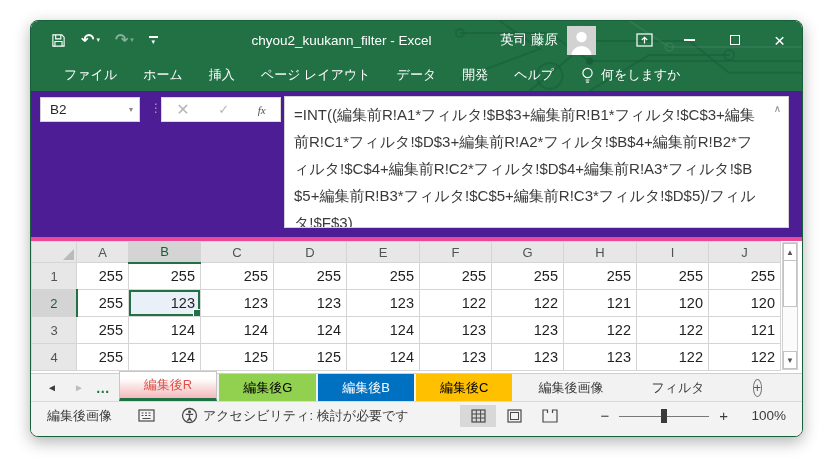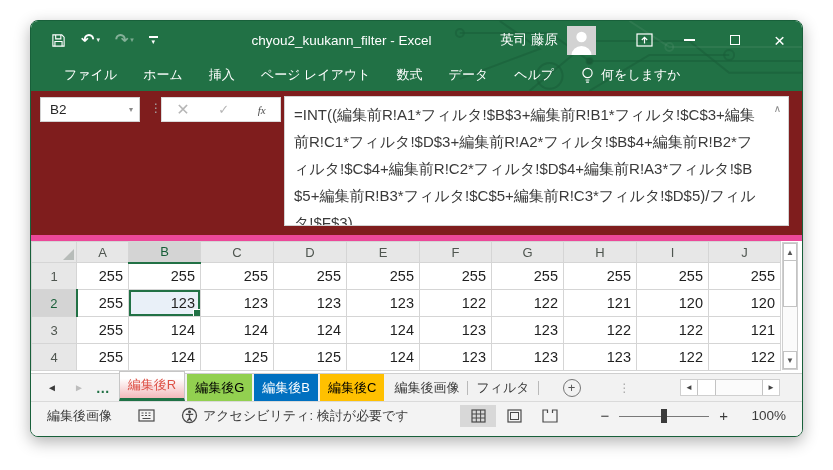--- a/index.html
+++ b/index.html
@@ -32,22 +32,22 @@
   .min-bar { width:11px; height:1.4px; background:#fff; }
   .max-box { width:10px; height:10px; border:1.3px solid #fff; }
   .close-x { font-size:19px; line-height:1; font-weight:300; }
 
   .ribbonrow { position:relative; z-index:1; height:32px; display:flex; align-items:center;
     font-size:13px; padding-left:20px; }
   .rtab { padding:0 13px; height:32px; display:flex; align-items:center; white-space:nowrap; }
   .tellme { display:flex; align-items:center; gap:7px; margin-left:14px; white-space:nowrap; }
 
   
-  .formula-region { flex:0 0 150px; background:#7f1d1d; position:relative;
-    border-bottom:6px solid #ec4899; }
+  .formula-region { flex:0 0 150px; background:#4c1d95; position:relative;
+    border-bottom:4px solid #ec4899; }
   .namebox { position:absolute; left:9px; top:6px; width:100px; height:25px; background:#fff;
     border:1px solid #d2d2d2; display:flex; align-items:center; padding:0 6px 0 9px;
     font-size:13.5px; color:#262626; }
   .namebox .nb-chev { margin-left:auto; font-size:8px; color:#8a8a8a; }
   .vdots { position:absolute; font-size:12px; color:#a8a8a8; letter-spacing:0; }
   .vdots.d1 { left:119px; top:10px; }
   .fbuttons { position:absolute; left:130px; top:6px; width:120px; height:25px; background:#fff;
     border:1px solid #dadada; display:flex; align-items:center; justify-content:space-around; }
   .fb-x { color:#b6b6b6; font-size:16px; }
   .fb-check { color:#b6b6b6; font-size:13px; }
@@ -85,21 +85,21 @@
   .sc-space { flex:1; }
 
   
   .tabs-region { flex:0 0 28px; background:#f2f2f2; border-top:1px solid #cfcfcf;
     display:flex; align-items:stretch; font-size:13px; position:relative; }
   .tabnav { display:flex; align-items:center; gap:17px; padding:0 12px 0 16px; }
   .tn-arrow { font-size:10px; color:#3c3c3c; }
   .tn-arrow.dim { color:#bdbdbd; }
   .more-tabs { font-size:14px; font-weight:bold; color:#217145; letter-spacing:1px;
     display:flex; align-items:center; padding-right:8px; }
-  .stab { display:flex; align-items:center; padding:0 8px; color:#3a3a3a; white-space:nowrap; }
+  .stab { display:flex; align-items:center; padding:0 24px; color:#3a3a3a; white-space:nowrap; }
   .stab.active { margin-top:-3px; border:1px solid #c6c6c6; border-bottom:3px solid #1e7145;
     background:linear-gradient(#ffffff 25%, #f3b9bb 100%); color:#dd5147; z-index:3; }
   .stab.cg { background:#92d050; color:#000; margin-right:2px; margin-left:2px; }
   .stab.cb { background:#0070c0; color:#fff; margin-right:2px; }
   .stab.cc { background:#ffc000; color:#000; margin-right:2px; }
   .tabsep { width:1px; height:14px; background:#b9b9b9; align-self:center; }
   .addsheet { width:18px; height:18px; border:1px solid #767676; border-radius:50%;
     align-self:center; margin-left:24px; display:flex; align-items:center;
     justify-content:center; font-size:13px; color:#555; line-height:1; }
   .vdots2 { align-self:center; margin-left:38px; font-size:12px; color:#a8a8a8; }
@@ -195,22 +195,22 @@
             <span class="close-x">×</span>
           </span>
       </div>
     </div>
 
     <div class="ribbonrow">
       <span class="rtab">ファイル</span>
       <span class="rtab">ホーム</span>
       <span class="rtab">挿入</span>
       <span class="rtab">ページ レイアウト</span>
-      <span class="rtab">数式</span>
       <span class="rtab">データ</span>
+      <span class="rtab">開発</span>
       <span class="rtab">ヘルプ</span>
       <span class="tellme">
         <svg width="13" height="17" viewBox="0 0 13 17">
             <circle cx="6.5" cy="6" r="4.6" fill="none" stroke="#fff" stroke-width="1.2"></circle>
             <path d="M4.6 13 h3.8 M5.1 15.2 h2.8" stroke="#fff" stroke-width="1.2"></path>
           </svg>
         <span>何をしますか</span>
       </span>
 
     </div>

